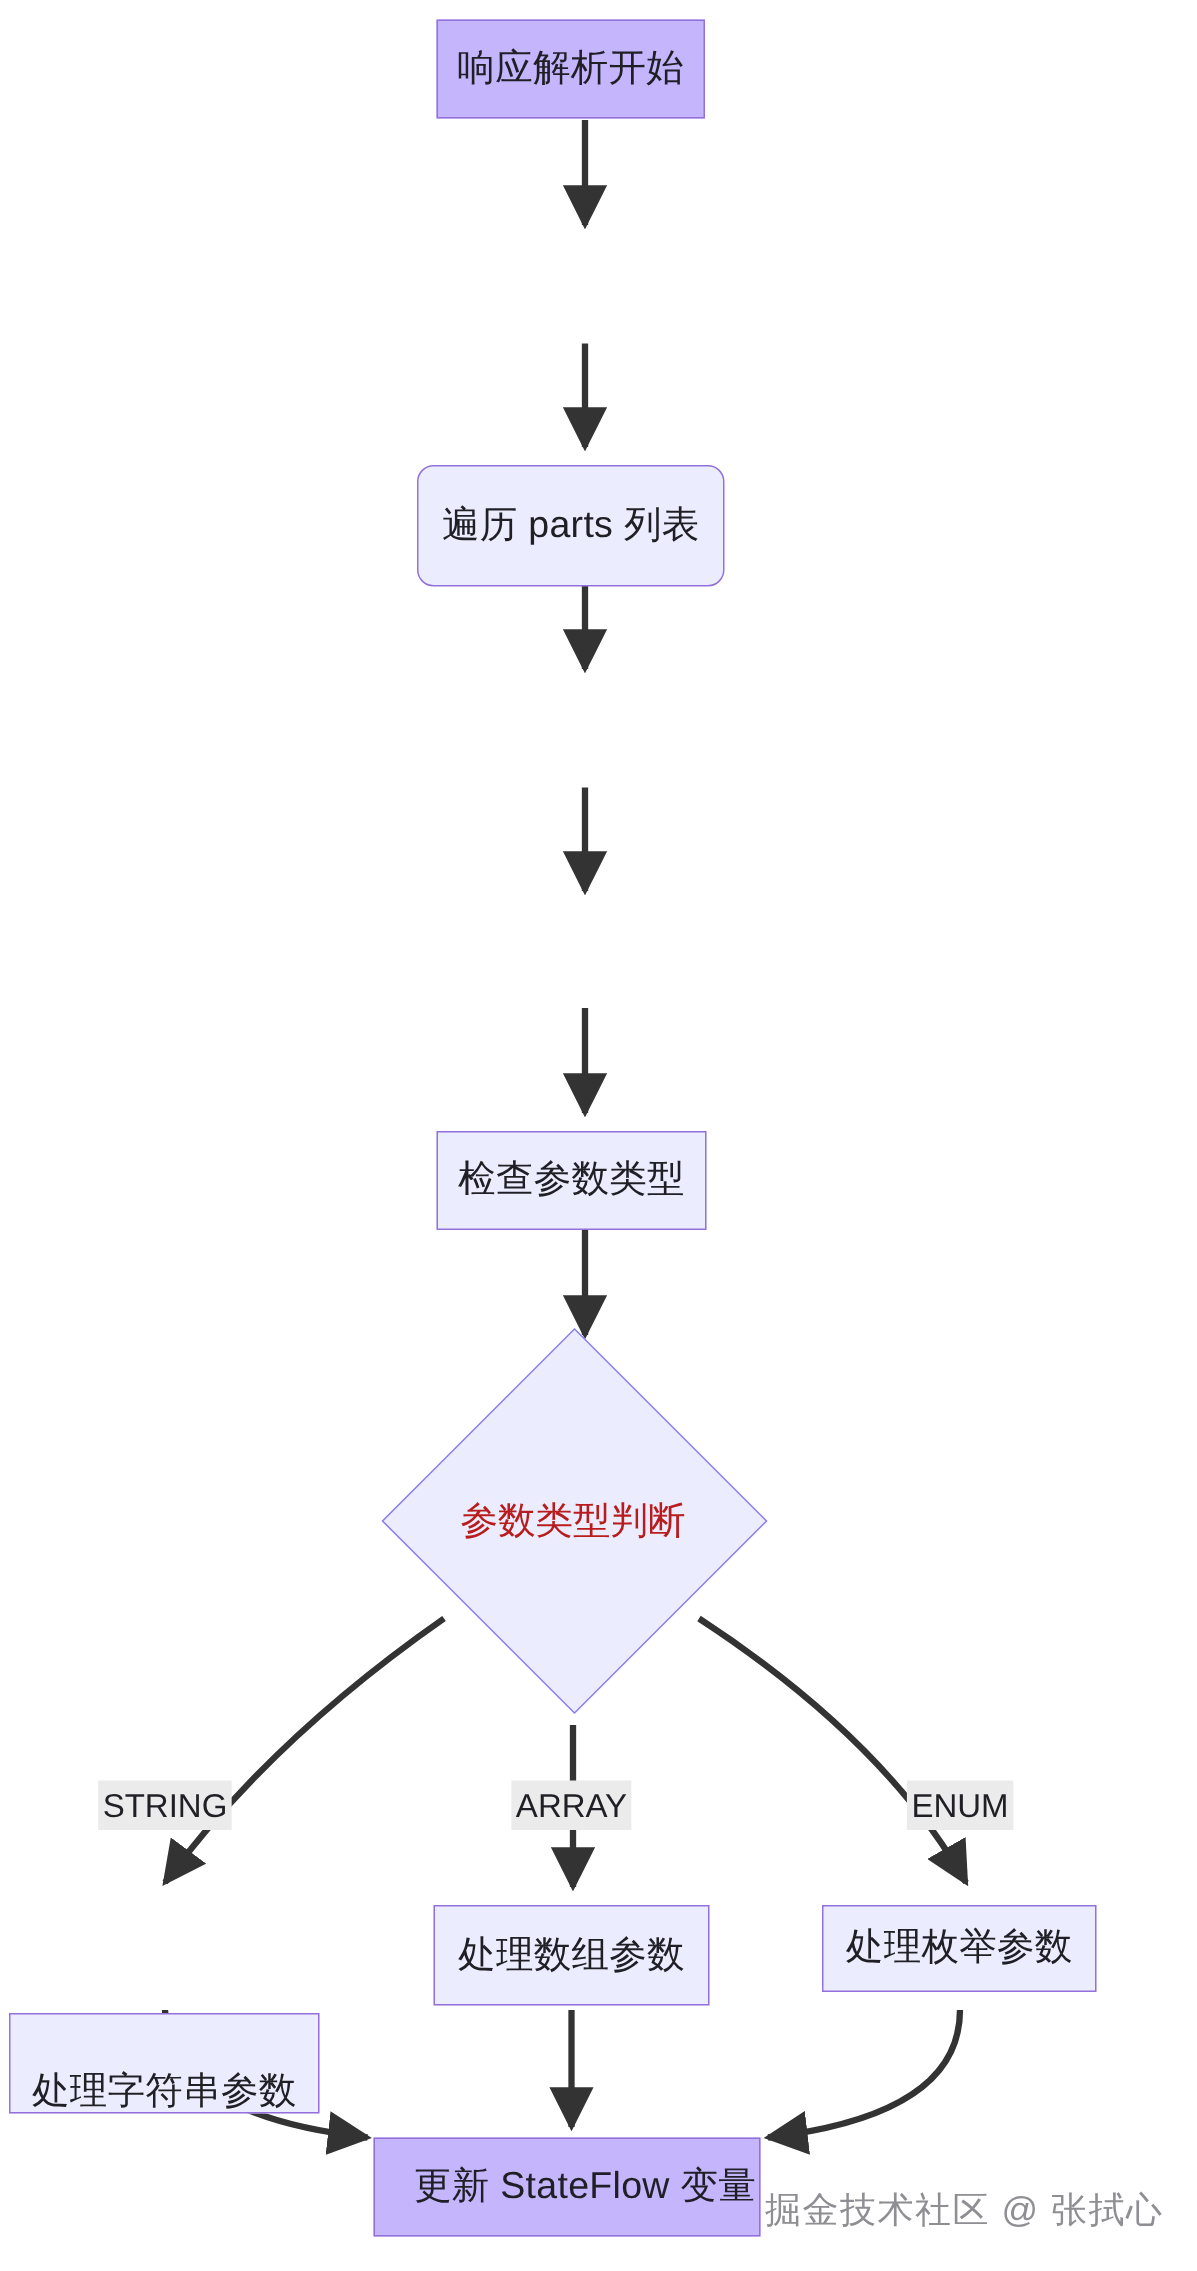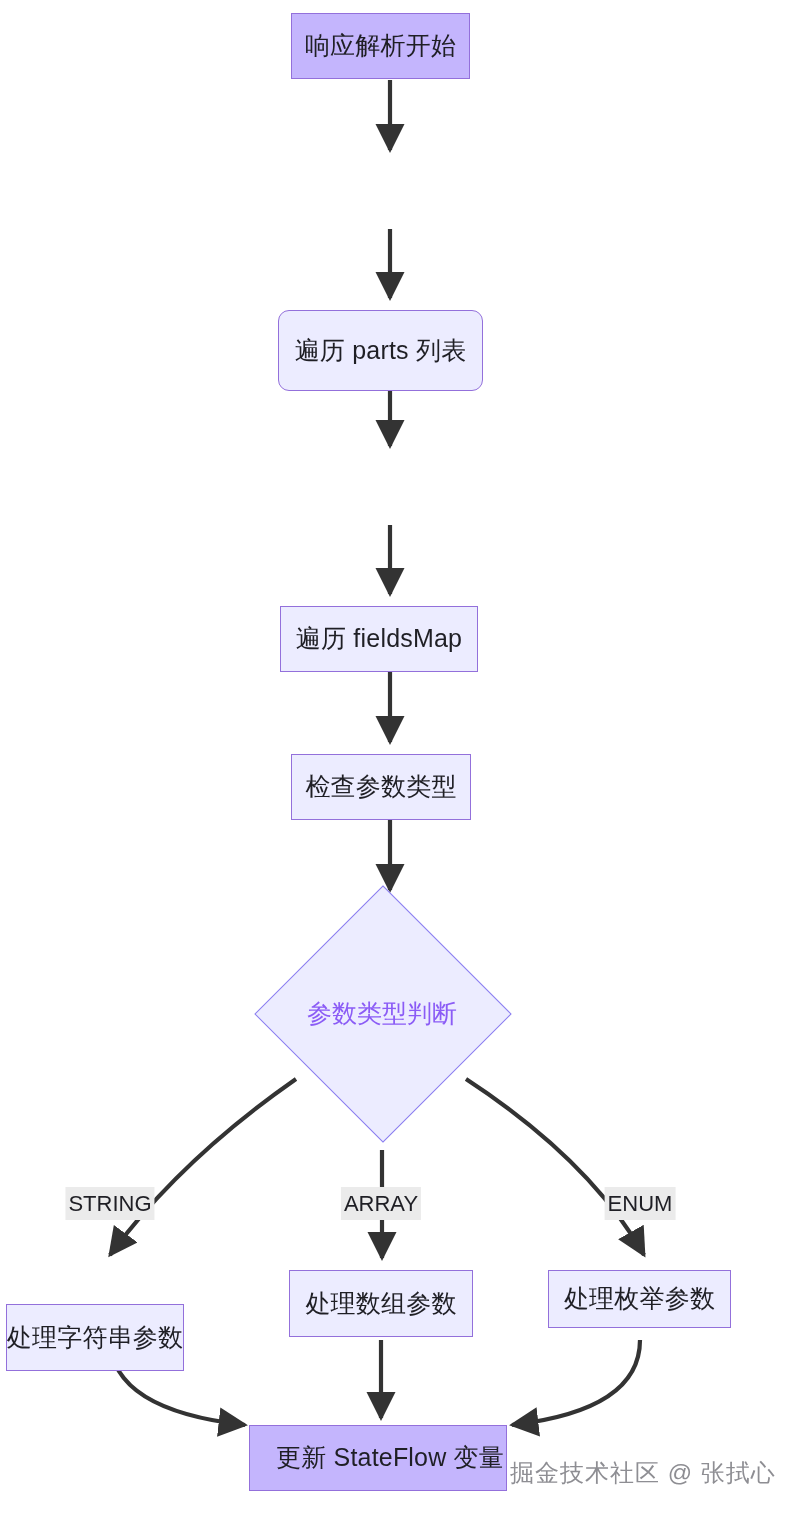--- a/index.html
+++ b/index.html
@@ -60,21 +60,21 @@
   .diamond .dlabel {
     position: absolute;
     left: 0;
     top: 0;
     width: 100%;
     height: 100%;
     display: flex;
     align-items: center;
     justify-content: center;
     font-size: 25px;
-    color: #8b5cf6;
+    color: #b91c1c;
     white-space: nowrap;
   }
   .edge-label {
     position: absolute;
     background: #ebebeb;
     color: #1f1f25;
     font-size: 22px;
     line-height: 1.15;
     padding: 4px 3px;
     white-space: nowrap;
@@ -118,23 +118,20 @@
   <div class="node terminal" style="left:291px; top:13px; width:179px; height:66px;">
     <span>响应解析开始</span>
   </div>
 
 
   <div class="node" style="left:278px; top:310px; width:205px; height:81px;border-radius:11px;">
     <span>遍历 parts 列表</span>
   </div>
 
 
-  <div class="node" style="left:280px; top:606px; width:198px; height:66px;">
-    <span>遍历 fieldsMap</span>
-  </div>
 
   <div class="node" style="left:291px; top:754px; width:180px; height:66px;">
     <span>检查参数类型</span>
   </div>
 
   <div class="diamond" style="left:292px; top:923px; width:180px; height:180px;">
     <div class="dshape"></div>
     <div class="dlabel">参数类型判断</div>
   </div>
 
@@ -143,21 +140,21 @@
   </div>
 
   <div class="edge-label" style="left:381px; top:1187px;">
     <span>ARRAY</span>
   </div>
 
   <div class="edge-label" style="left:640px; top:1187px;">
     <span>ENUM</span>
   </div>
 
-  <div class="node" style="left:6px; top:1304px; width:178px; height:67px;">
+  <div class="node" style="left:6px; top:1342px; width:207px; height:67px;align-items:flex-end;">
     <span>处理字符串参数</span>
   </div>
 
   <div class="node" style="left:289px; top:1270px; width:184px; height:67px;">
     <span>处理数组参数</span>
   </div>
 
   <div class="node" style="left:548px; top:1270px; width:183px; height:58px;">
     <span>处理枚举参数</span>
   </div>

